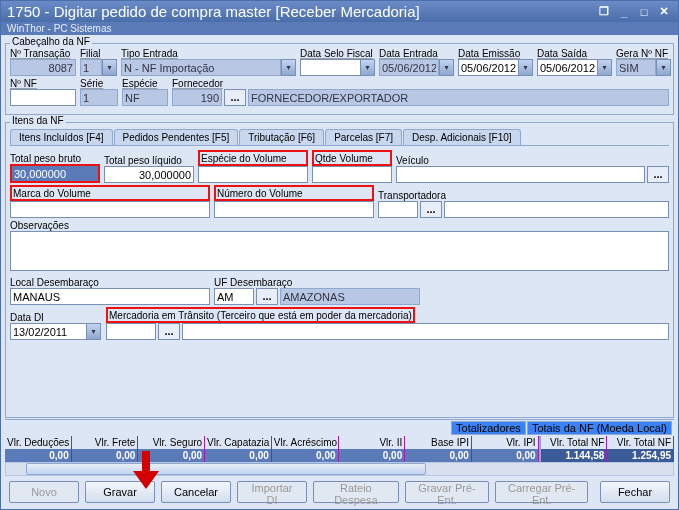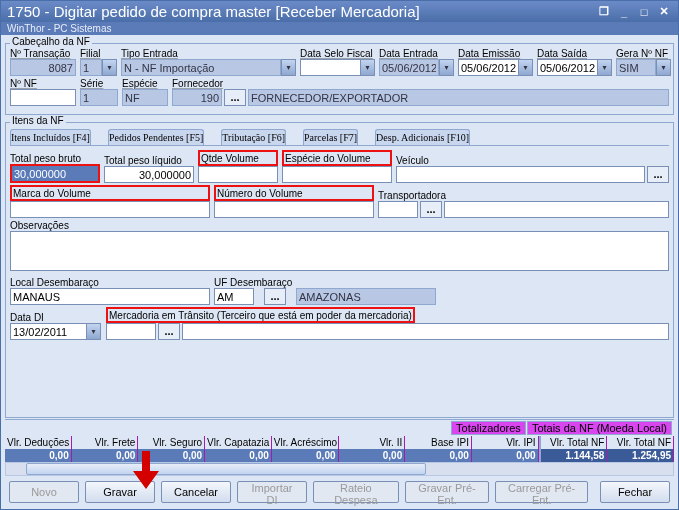--- a/index.html
+++ b/index.html
@@ -17,41 +17,41 @@
   .field { display: flex; flex-direction: column; }
   .field label { font-size: 10px; color: #000; margin-bottom: 0; white-space: nowrap; text-decoration: underline; text-decoration-color: rgba(0,0,0,0.3); }
   .field label.nolink { text-decoration: none; }
   input[type=text], .input { height: 17px; border: 1px solid #7a8fb5; background: #fff; padding: 0 2px; font-size: 11px; }
   input[disabled], .input.disabled { background: #b8c8e4; color: #334; border: 1px solid #8fa8d0; }
   .combo { display: flex; }
   .combo input { border-right: none; }
   .combo-btn { width: 15px; height: 17px; background: linear-gradient(to bottom,#c2d4f0,#8fa8d0); border: 1px solid #7a8fb5; display: flex; align-items: center; justify-content: center; font-size: 8px; color: #334; cursor: pointer; }
   .btn-dots { width: 22px; height: 17px; background: #e8eef8; border: 1px solid #7a8fb5; font-weight: bold; cursor: pointer; text-align: center; line-height: 14px; }
   .tabs { display: flex; border-bottom: 1px solid #8fa8d0; margin-top: 2px; }
-  .tab { padding: 2px 0; border: 1px solid #8fa8d0; border-bottom: none; background: #c8d6ee; margin-right: 17px; cursor: pointer; font-size: 10px; border-radius: 3px 3px 0 0; font-family: Liberation Serif, serif; }
+  .tab { padding: 2px 8px; border: 1px solid #8fa8d0; border-bottom: none; background: #c8d6ee; margin-right: 1px; cursor: pointer; font-size: 10px; border-radius: 3px 3px 0 0; }
   .tab.active { background: #dde6f4; position: relative; top: 1px; }
   .tabbody { border: none; padding: 4px 0; flex: 1; }
   .redbox { border: 2px solid #e11; display: inline-block; padding: 0; }
   .redbox-label { border: 2px solid #e11; padding: 0 1px; display: inline-block; }
   textarea { width: 100%; height: 40px; border: 1px solid #7a8fb5; background: #fff; resize: none; font-size: 11px; padding: 1px; }
   .totals-bar { background: #dde6f4; border-top: 1px solid #8fa8d0; }
   .totals-row { display: flex; }
   .totcell { flex: 1; text-align: right; font-size: 10px; padding: 1px 2px; border-right: 1px solid #a21caf; white-space: nowrap; overflow: hidden; }
   .totcell.hdr { background: #dde6f4; color: #000; }
   .totcell.val { background: #5a7ab8; color: #fff; font-weight: bold; }
   .totcell.val.dark { background: #3a5a98; }
   .btnbar { display: flex; gap: 6px; padding: 4px; background: #dde6f4; position: relative; }
   .btn { height: 22px; padding: 0 10px; border: 1px solid #7a8fb5; background: linear-gradient(to bottom,#f4f7fc,#d2ddee); cursor: pointer; border-radius: 2px; min-width: 70px; }
   .btn:disabled, .btn.disabled { color: #999; background: #e2e8f2; cursor: default; }
   .arrow { position: absolute; top: -26px; left: 128px; pointer-events:none; }
   .arrow svg { width: 26px; height: 38px; }
   .scroll-h { height: 14px; background: #d8e0f0; border: 1px solid #b8c8e4; position: relative; margin: 0; }
   .scroll-thumb { position: absolute; left: 20px; top: 0; height: 12px; width: 400px; background: linear-gradient(to bottom,#e8eef8,#c2d4f0); border: 1px solid #8fa8d0; border-radius: 2px; }
   .totlabels { display:flex; justify-content:flex-end; gap:1px; font-size:10px; padding:1px 2px;}
-  .totlabel-box { border:1px solid #8fa8d0; padding:0 4px; background:#d946ef;}
+  .totlabel-box { border:1px solid #8fa8d0; padding:0 4px; background:#3b82f6;}
 </style>
 </head>
 <body>
 
 <div class="window">
   <div class="titlebar">
     <span class="titlebar-text">1750 - Digitar pedido de compra master [Receber Mercadoria]</span>
     <div class="titlebar-btns">
       <span class="titlebar-btn">❐</span>
       <span class="titlebar-btn">_</span>
@@ -156,27 +156,27 @@
       <div class="tabbody">
         <div class="row">
           <div class="field" style="width:90px">
             <label class="nolink">Total peso bruto</label>
             <span class="redbox"><input type="text" style="width: 86px; text-align: left; background: rgb(90, 122, 184); color: rgb(255, 255, 255); border: none; height: 15px;" value="30,000000"></span>
           </div>
           <div class="field" style="width:90px">
             <label class="nolink">Total peso líquido</label>
             <input type="text" style="width: 90px; text-align: right;" value="30,000000">
           </div>
+          <div class="field" style="width:110px">
+            <span class="redbox-label"><label class="nolink">Espécie do Volume</label></span>
+            <input type="text" style="width: 110px;" value="">
+          </div>
           <div class="field" style="width:80px">
             <span class="redbox-label"><label class="nolink">Qtde Volume</label></span>
             <input type="text" style="width: 80px;" value="">
-          </div>
-          <div class="field" style="width:110px">
-            <span class="redbox-label"><label class="nolink">Espécie do Volume</label></span>
-            <input type="text" style="width: 110px;" value="">
           </div>
           <div class="field" style="flex:1">
             <label class="nolink">Veículo</label>
             <div style="display:flex;gap:2px">
               <input type="text" style="flex: 1 1 0%;" value="">
               <span class="btn-dots">...</span>
             </div>
           </div>
         </div>
         <div class="row">
@@ -201,21 +201,21 @@
           <label class="nolink">Observações</label>
           <textarea style=""></textarea>
         </div>
         <div class="row" style="margin-top:6px">
           <div class="field" style="width:200px">
             <label class="nolink">Local Desembaraço</label>
             <input type="text" style="width: 200px;" value="MANAUS">
           </div>
           <div class="field">
             <label class="nolink">UF Desembaraço</label>
-            <div style="display:flex;gap:10px">
+            <div style="display:flex;gap:2px">
               <input type="text" style="width: 40px;" value="AM">
               <span class="btn-dots">...</span>
               <input class="input disabled" disabled="" style="width: 140px;" value="AMAZONAS">
             </div>
           </div>
         </div>
         <div class="row">
           <div class="field" style="width:92px">
             <label class="nolink">Data DI</label>
             <div class="combo">

